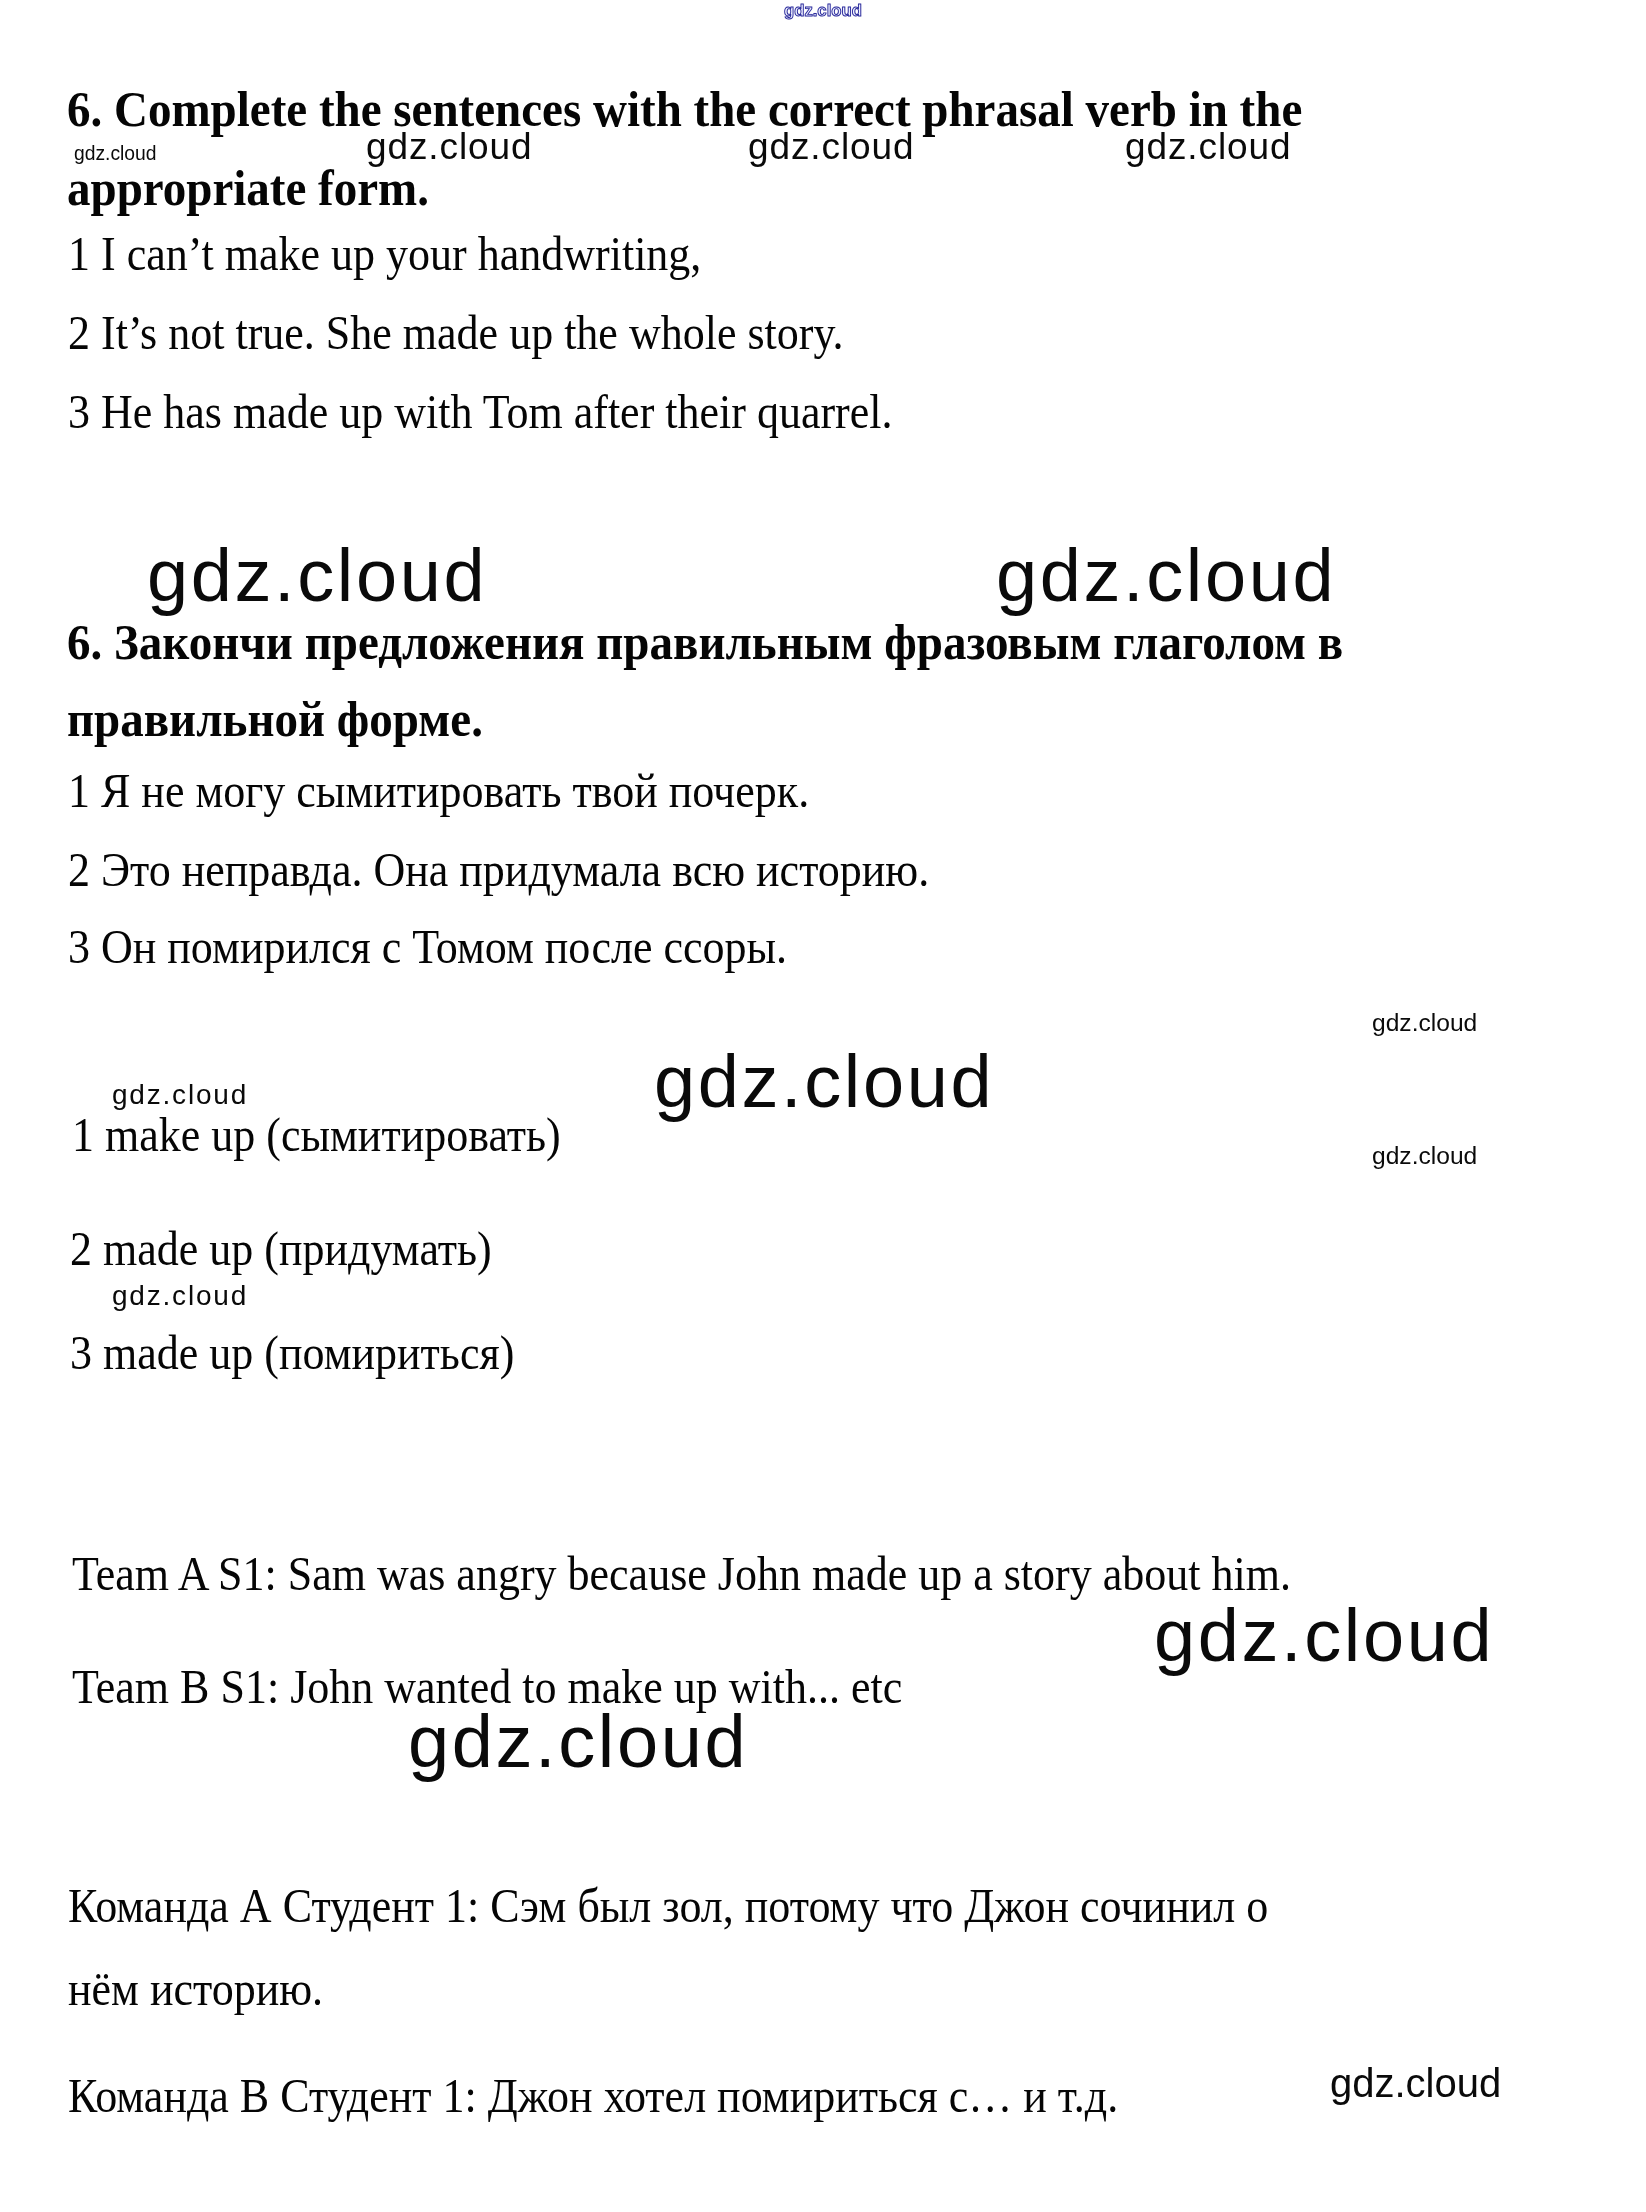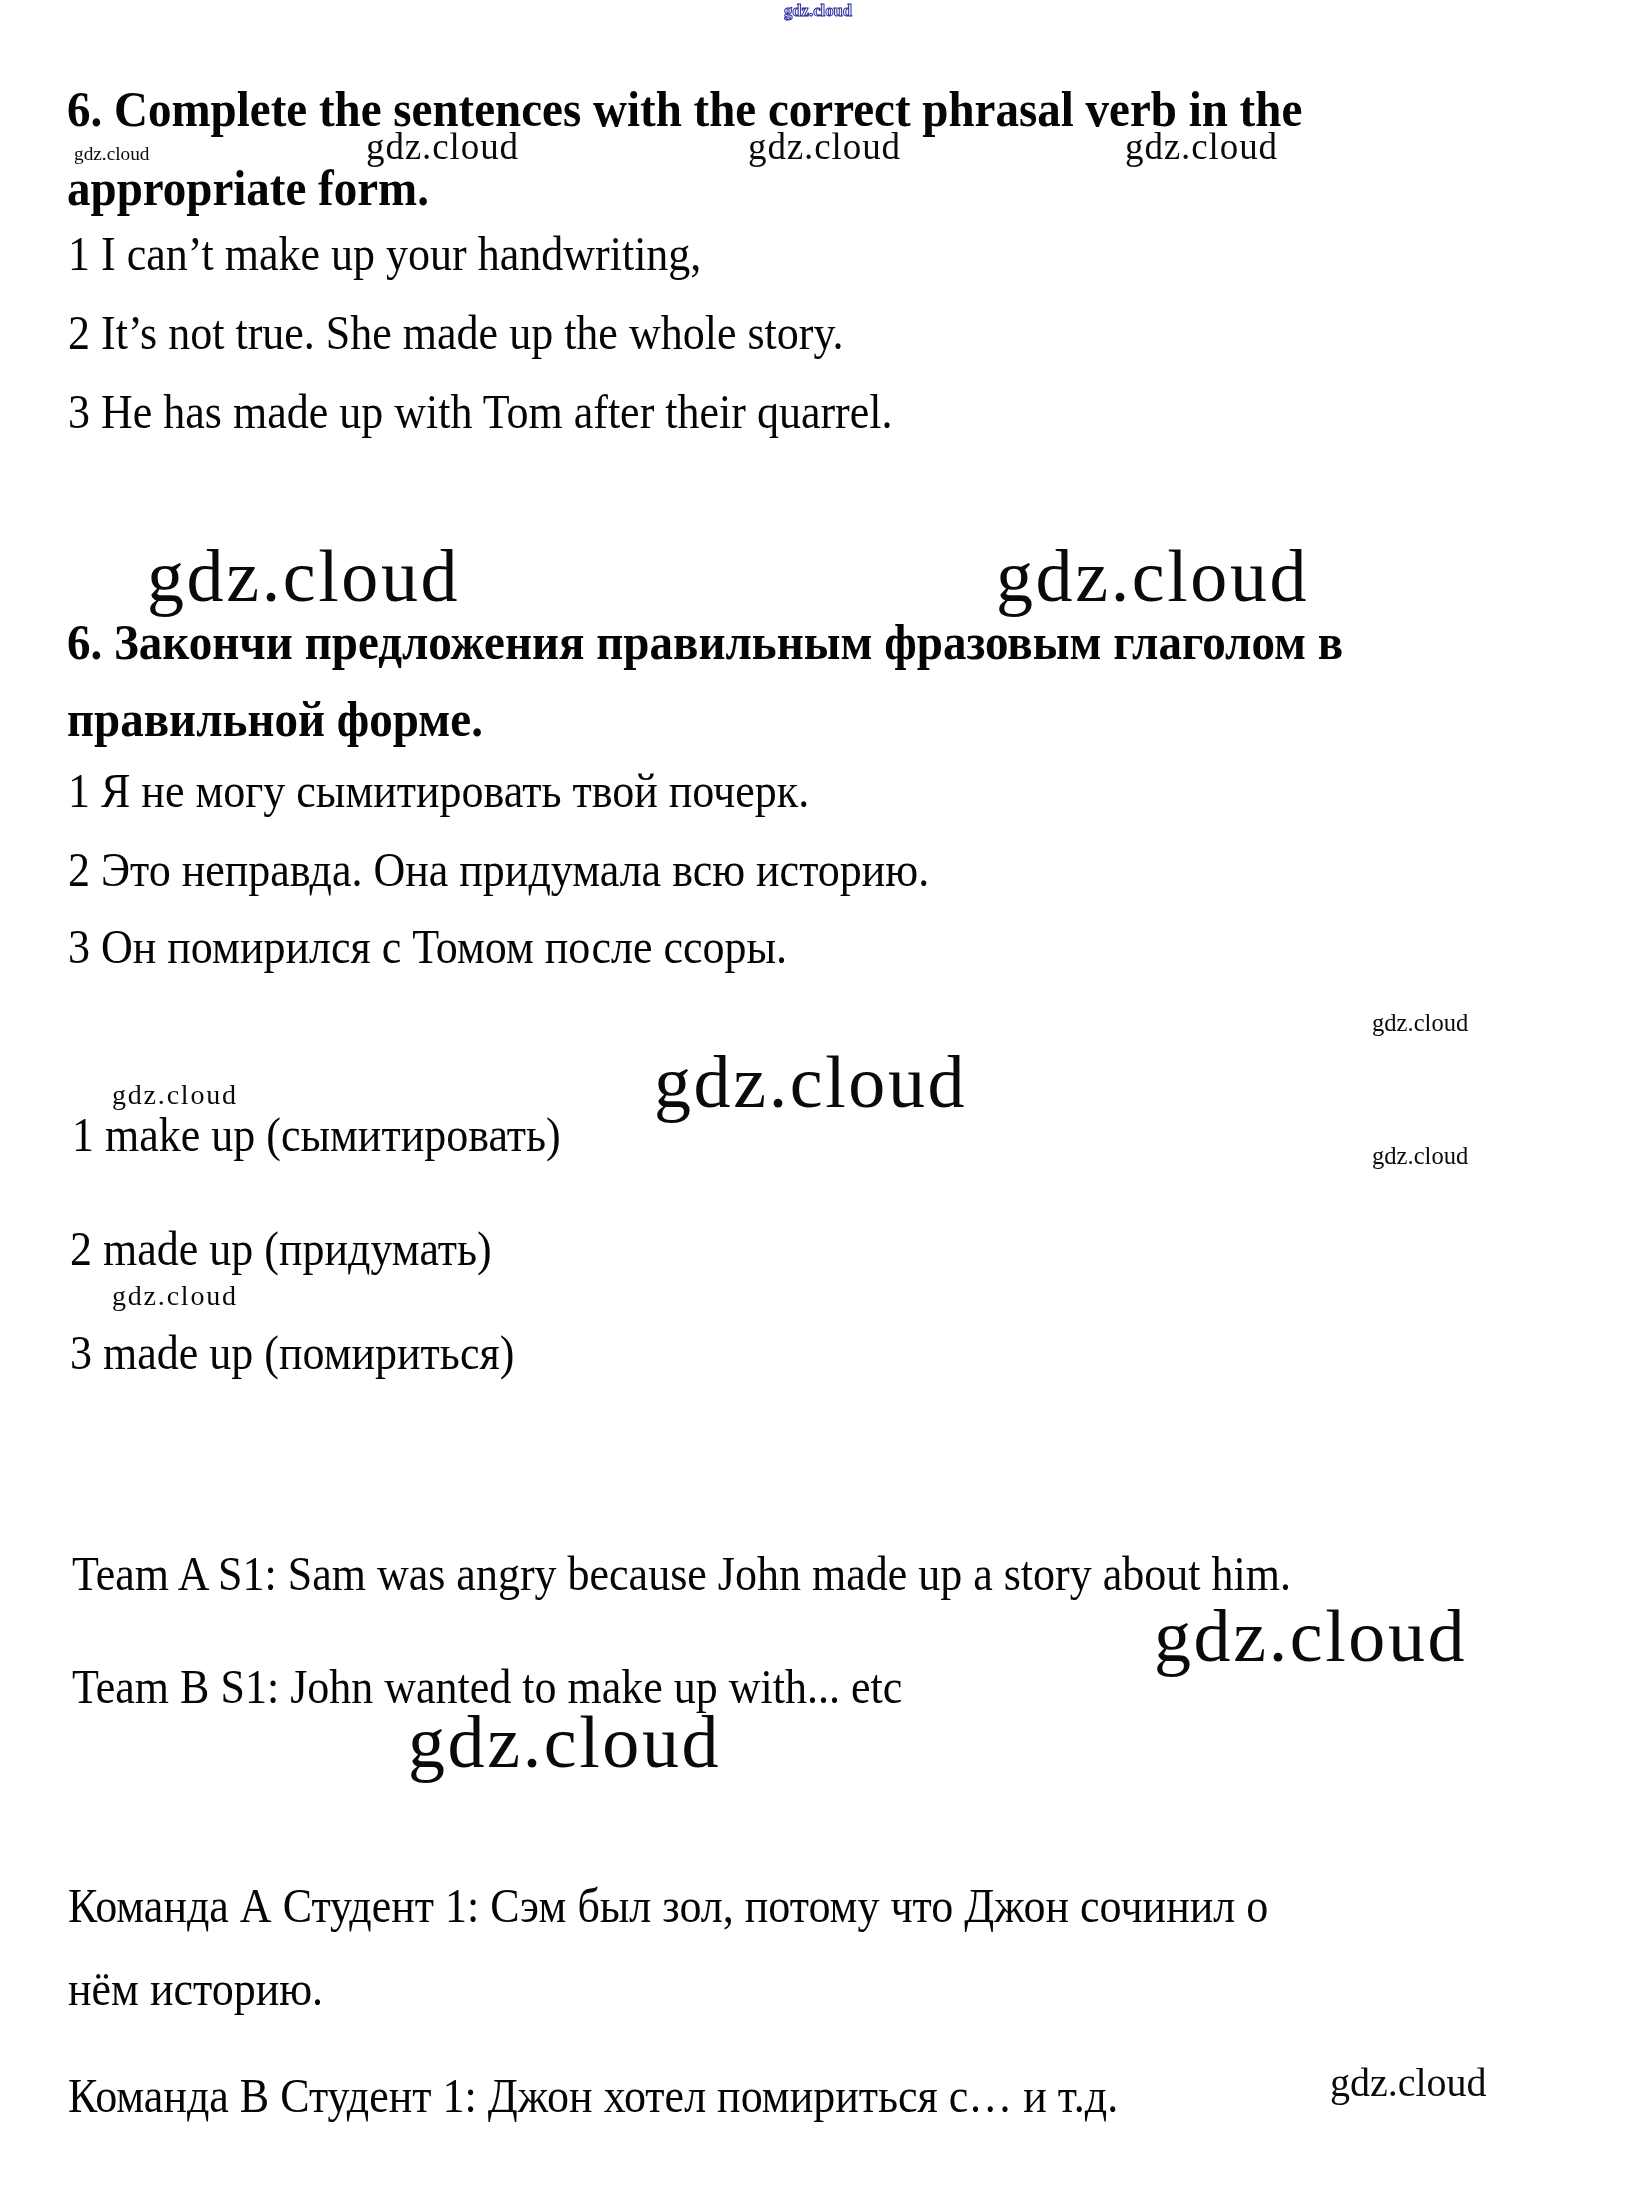--- a/index.html
+++ b/index.html
@@ -31,21 +31,21 @@
   .body-text {
     font-size: 44px;
   }
   .heading-text {
     font-size: 47px;
   }
   .wm {
     position: absolute;
     white-space: nowrap;
     line-height: 1;
-    font-family: Liberation Serif, serif;
+    font-family: Liberation Sans, sans-serif;
     color: #0a0a0a;
     transform-origin: 0 0;
   }
   .wm-large {
     font-size: 74px;
     letter-spacing: 2.6px;
   }
   .wm-mid {
     font-size: 37px;
     letter-spacing: 0.9px;

